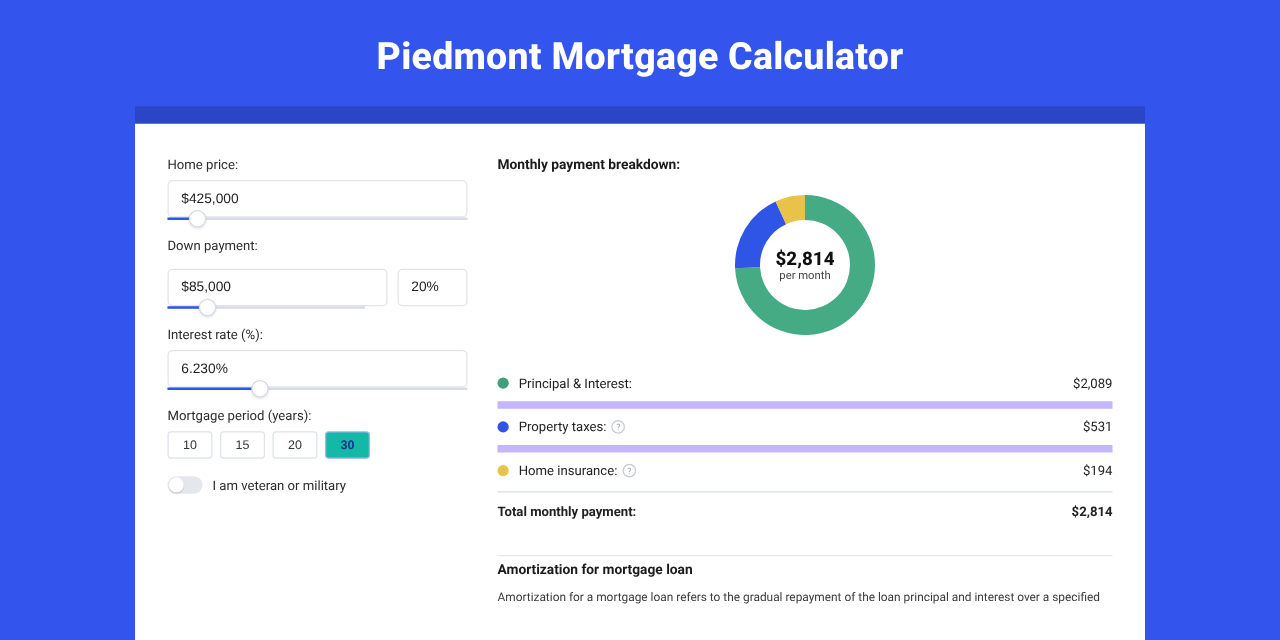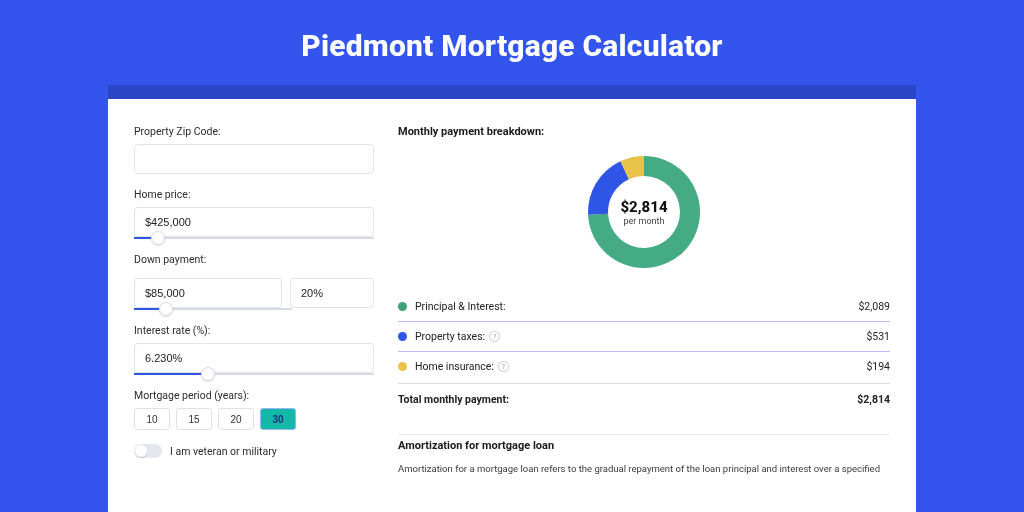--- a/index.html
+++ b/index.html
@@ -66,21 +66,21 @@
   .slider-thumb {
     position: absolute;
     top: -6px;
     width: 14px; height: 14px;
     background: #fff;
     border: 1px solid #d7dbe6;
     border-radius: 50%;
     box-shadow: 0 1px 2px rgba(0,0,0,0.12);
   }
   .row { display: flex; gap: 8px; margin-top: 12px; }
-  .row .text-input.small { width: 84px; }
+  .row .text-input.small { width: 56px; }
   .period-row { display: flex; gap: 6px; margin-top: 4px; }
   .period-btn {
     width: 36px; height: 22px;
     border: 1px solid #dfe2ec;
     background: #fff;
     border-radius: 3px;
     font-size: 10px;
     color: #333;
     cursor: pointer;
   }
@@ -124,21 +124,21 @@
   }
   .donut-amount { font-size: 15px; font-weight: 800; color: #111; }
   .donut-sub { font-size: 9px; color: #444; }
 
   .legend-row {
     display: flex; align-items: center;
     padding: 8px 0;
     font-size: 10.5px;
     color: #222;
   }
-  .legend-row + .legend-row { border-top: 1px solid #c4b5fd; }
+  .legend-row + .legend-row { border-top: 6px solid #c4b5fd; }
   .dot {
     width: 9px; height: 9px; border-radius: 50%;
     margin-right: 8px; flex-shrink: 0;
   }
   .dot.green { background: #3fa07a; }
   .dot.blue  { background: #2f55e6; }
   .dot.yellow{ background: #e9c24a; }
   .legend-label { flex: 1; display: flex; align-items: center; gap: 4px; }
   .legend-val { font-weight: 400; color: #222; }
   .total-row { border-top: 1px solid #d9dce5; padding-top: 9px; margin-top: 2px; }
@@ -157,24 +157,20 @@
 </head>
 <body>
 
 <h1 class="page-title">Piedmont Mortgage Calculator</h1>
 <div class="stripe"></div>
 
 <div class="card">
 
   <div class="left">
 
-    <div class="field">
-      <label class="field-label">Property Zip Code:</label>
-      <input class="text-input" value="" style="">
-    </div>
 
     <div class="field">
       <label class="field-label">Home price:</label>
       <input class="text-input" value="$425,000" style="">
       <div class="slider-track">
         <div class="slider-fill" id="hp-fill" style="width: 10%;"></div>
         <div class="slider-thumb" id="hp-thumb" style="left: calc(10% - 7px);"></div>
       </div>
     </div>
 

